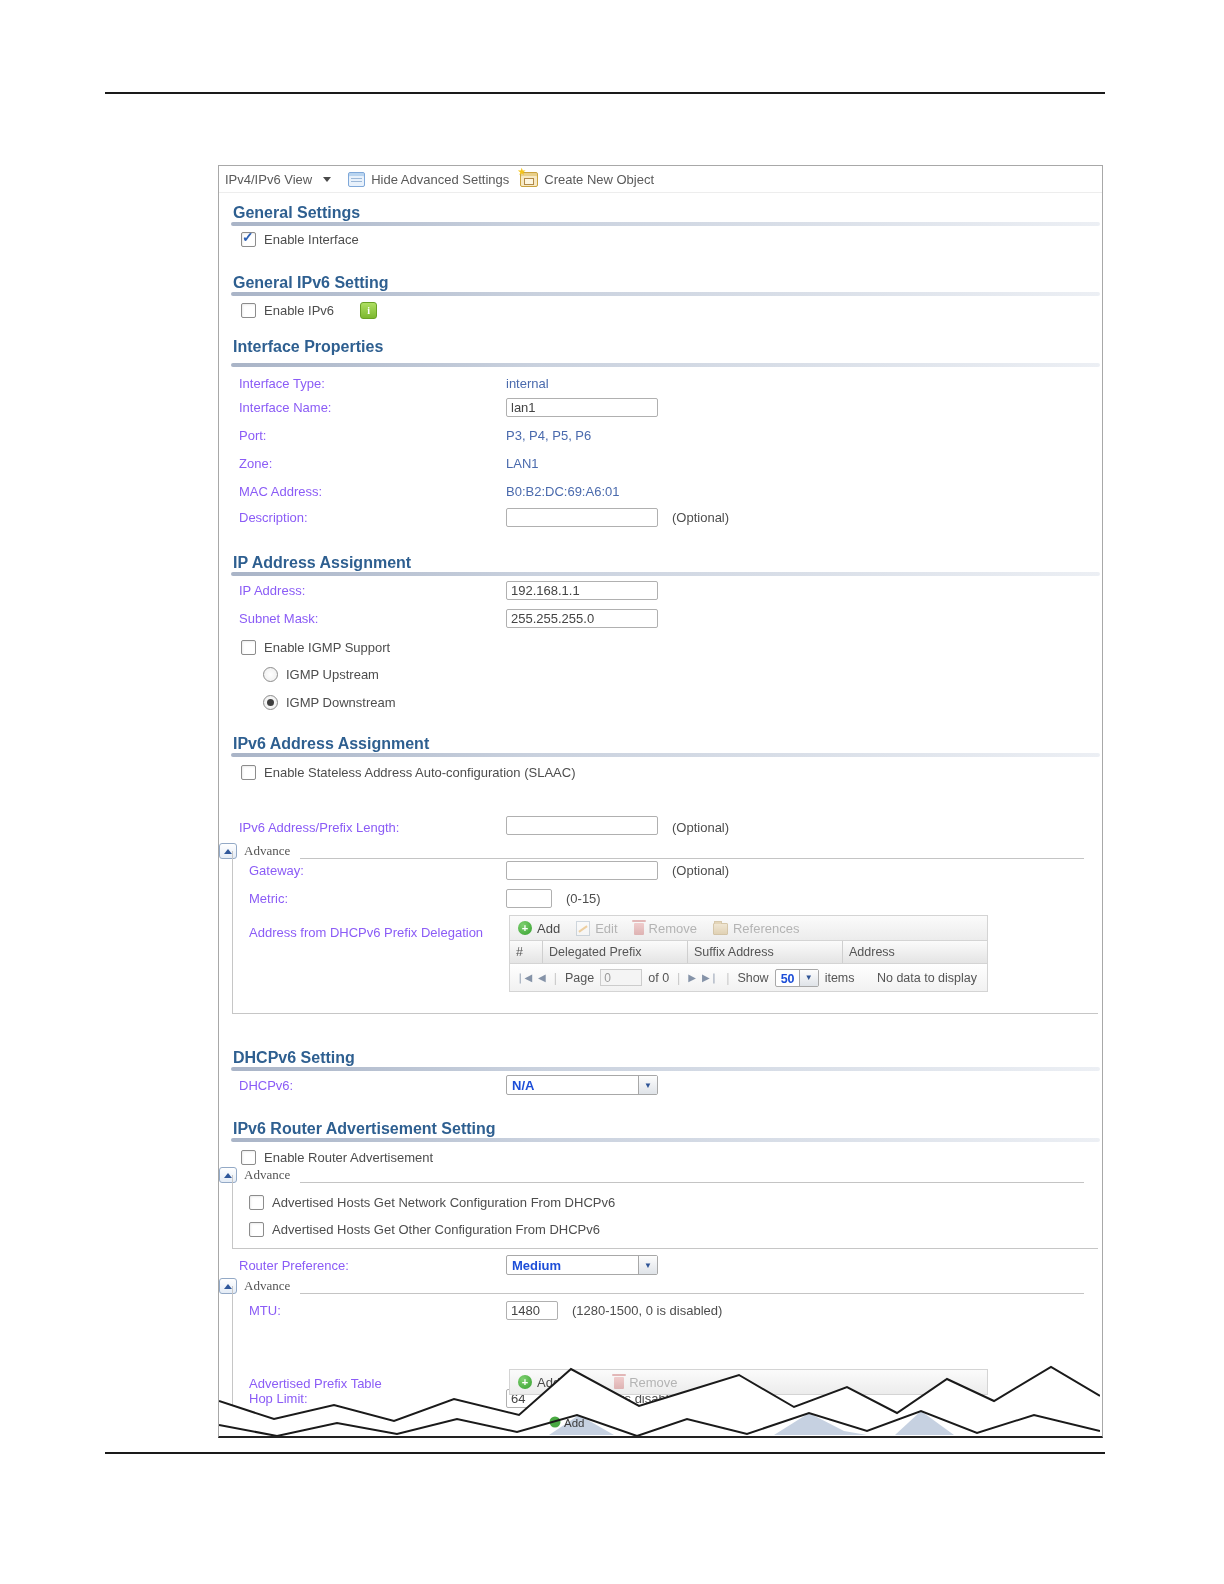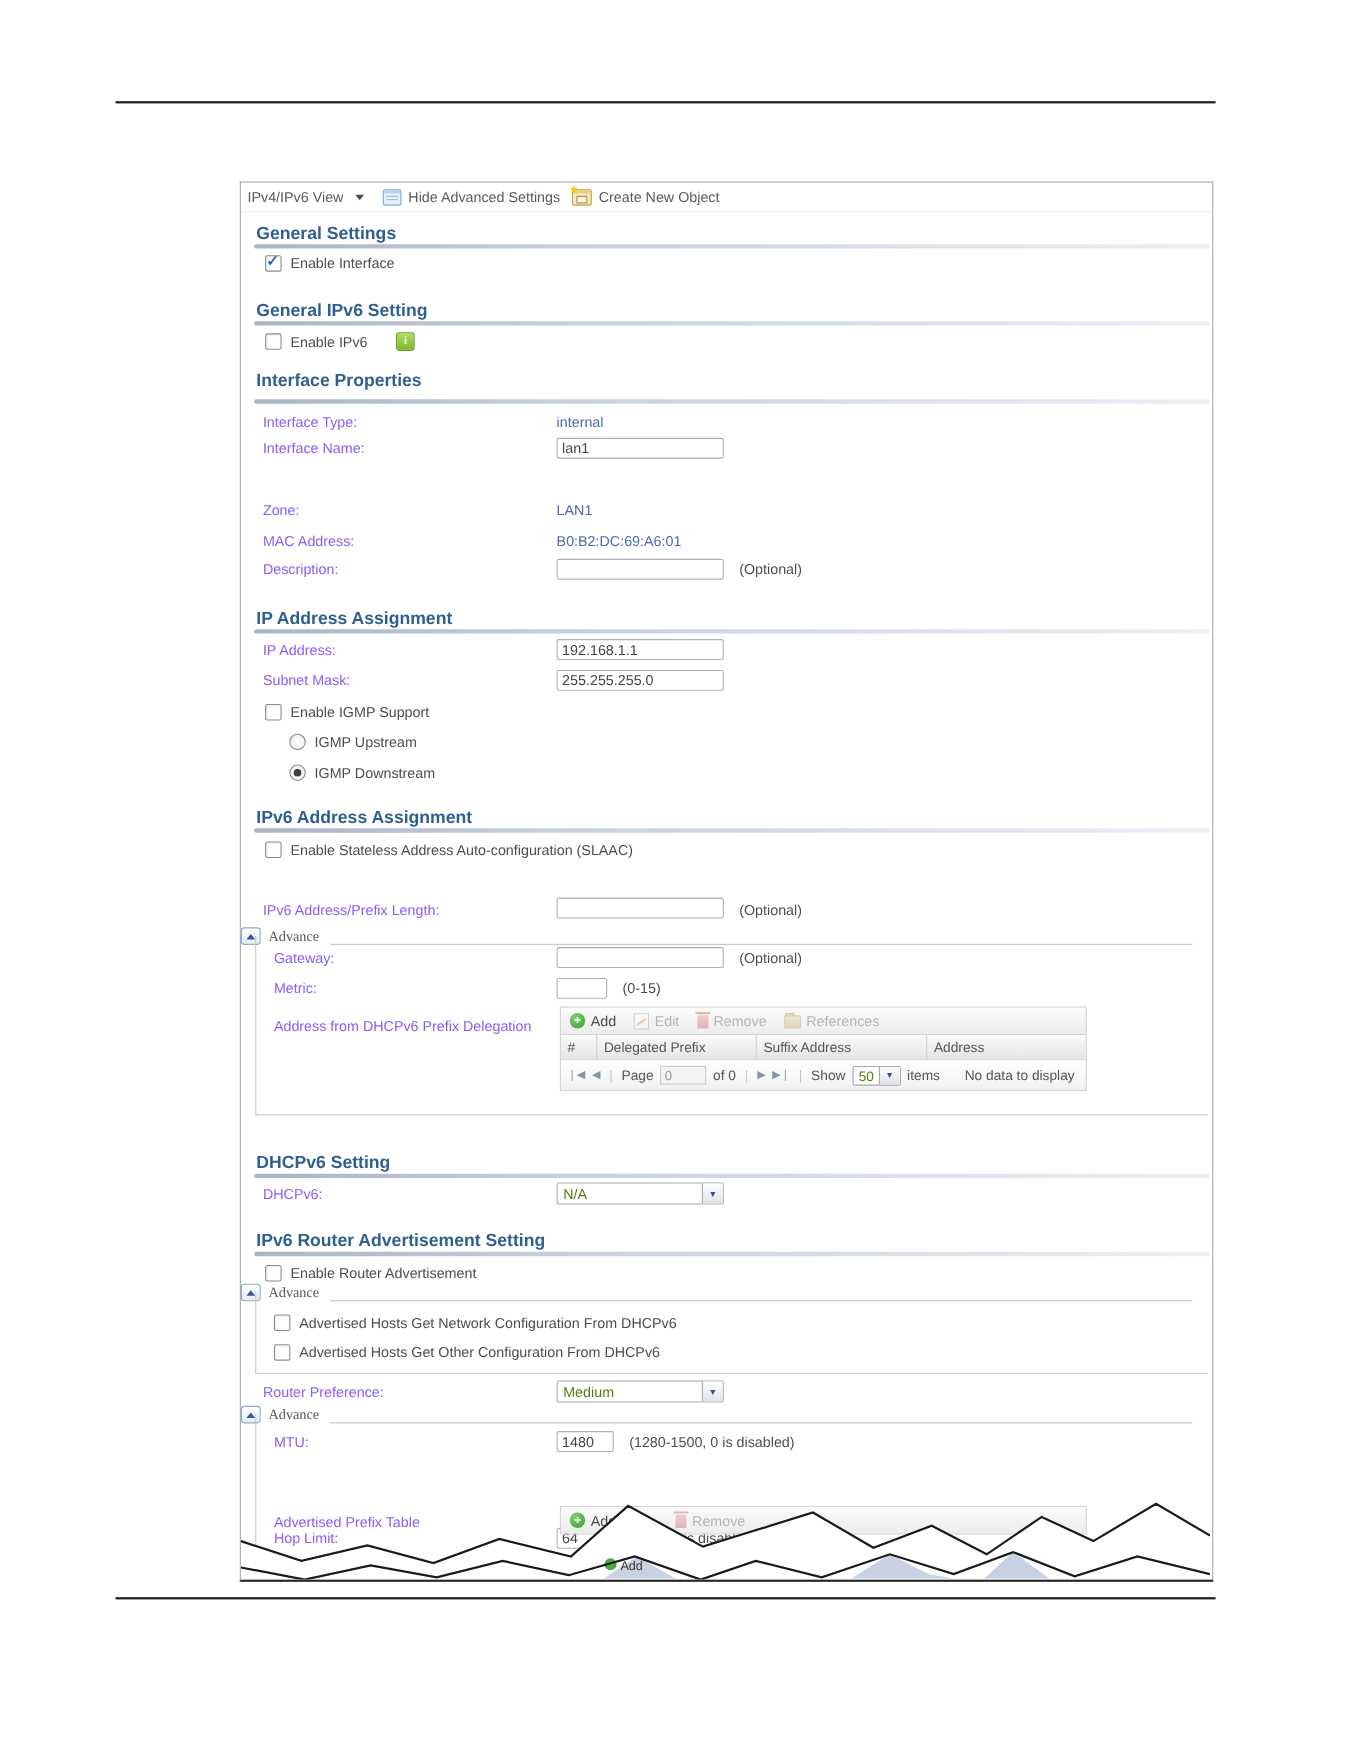--- a/index.html
+++ b/index.html
@@ -38,21 +38,21 @@
   .frow .lbl{width:267px;color:#8b5cf6;flex:none;}
   .frow.inner{left:30px;}
   .frow.inner .lbl{width:257px;}
   .val-blue{color:#4a6aad;}
   .hint{color:#4d4d4d;margin-left:14px;}
   input.ti{width:142px;height:17px;border:1px solid #b0b0b0;border-radius:2px;padding:0 4px;
            font-family:"Liberation Sans", sans-serif;font-size:13px;color:#444;}
   input.ti.small{width:36px;}
   .sel{display:flex;width:152px;height:20px;border:1px solid #a8a8a8;border-radius:2px;background:#fff;
        box-sizing:border-box;align-items:stretch;cursor:default;}
-  .sel .sval{flex:1;padding:2px 5px;color:#4d7c0f;overflow:hidden;white-space:nowrap;}
+  .sel .sval{flex:1;padding:2px 5px;color:#1d4ed8;overflow:hidden;white-space:nowrap;font-weight:bold;}
   .sel .sbtn{width:18px;border-left:1px solid #a8a8a8;background:linear-gradient(#fdfdfd,#dfe3e8);
              display:flex;align-items:center;justify-content:center;color:#2f5496;font-size:8px;}
 
   
   .ckrow{position:absolute;display:flex;align-items:center;gap:8px;color:#4d4d4d;height:18px;}
   .cb{width:13px;height:13px;border:1px solid #8c8c8c;border-radius:2px;background:#fff;
       position:relative;flex:none;box-shadow:inset 1px 1px 2px rgba(0,0,0,.08);}
   .cb.checked::after{content:"✓";position:absolute;left:0px;top:-4px;color:#2f62b5;
                      font-size:14px;font-weight:bold;}
   .rd{width:13px;height:13px;border:1px solid #8c8c8c;border-radius:50%;flex:none;
@@ -159,20 +159,24 @@
     <div class="sec-div" style="top:197px;"></div>
 
     <div class="frow" style="top:207px;">
       <span class="lbl">Interface Type:</span>
       <span class="val-blue">internal</span>
     </div>
     <div class="frow" style="top:231px;">
       <span class="lbl">Interface Name:</span>
       <input class="ti" value="lan1" style="">
     </div>
+    <div class="frow" style="top:259px;">
+      <span class="lbl">Port:</span>
+      <span class="val-blue">P3, P4, P5, P6</span>
+    </div>
     <div class="frow" style="top:287px;">
       <span class="lbl">Zone:</span>
       <span class="val-blue">LAN1</span>
     </div>
     <div class="frow" style="top:315px;">
       <span class="lbl">MAC Address:</span>
       <span class="val-blue">B0:B2:DC:69:A6:01</span>
     </div>
     <div class="frow" style="top:341px;">
       <span class="lbl">Description:</span>

